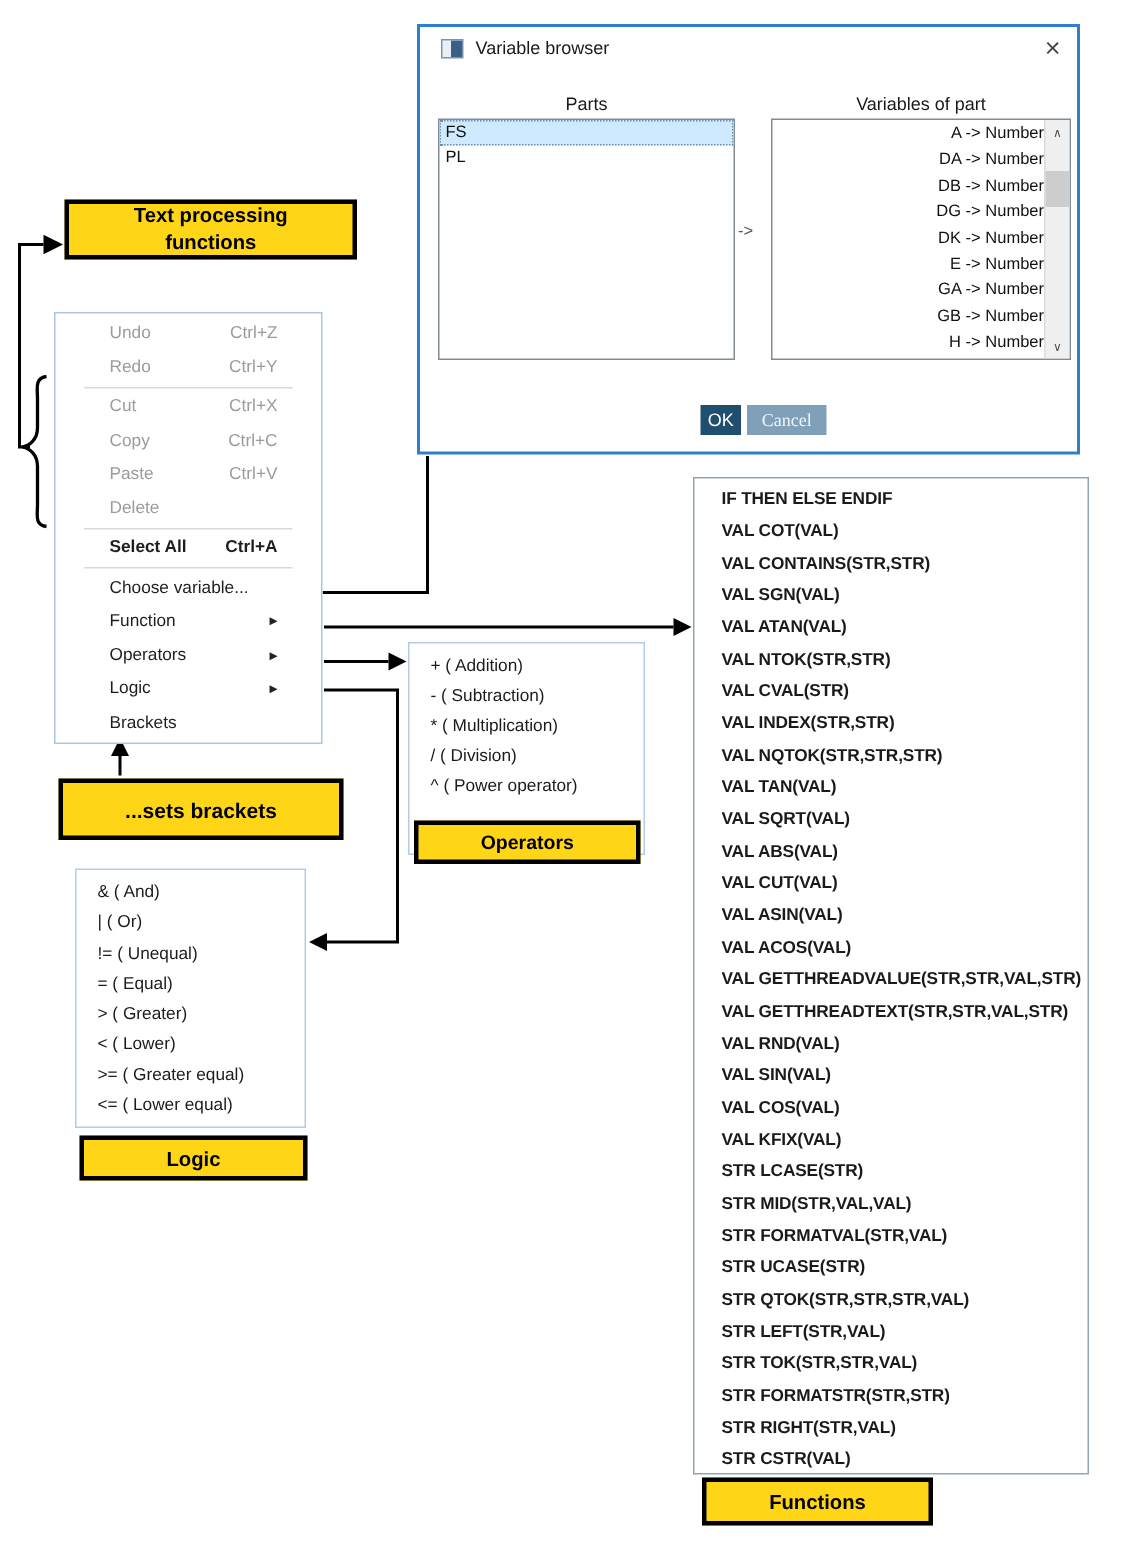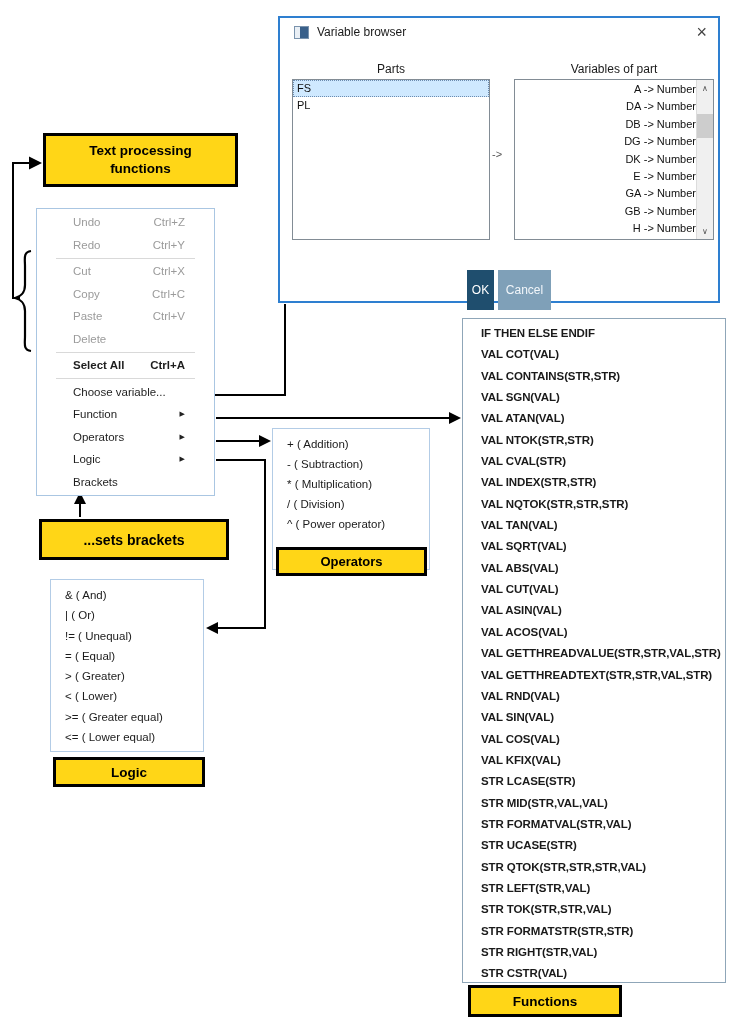--- a/index.html
+++ b/index.html
@@ -23,24 +23,24 @@
   .parts-list{left:12px; width:198px;}
   .vars-list{left:234px; width:200px; display:flex;text-align:right;}
   .lrow{height:17.4px; line-height:17.4px; font-size:11px; color:#111; padding-left:4px; white-space:nowrap;}
   .lrow.selected{background:var(--selbg); outline:1px dotted #6c8cb0; outline-offset:-1px;}
   .vars-col{flex:1; overflow:hidden; padding-top:1px;}
   .map-arrow{position:absolute; left:212px; top:130px; font-size:11px; color:#555;}
   .vscroll{width:17px; background:#f0f0f0; border-left:1px solid #dcdcdc; display:flex; flex-direction:column; font-size:8px; color:#505050;}
   .varrow{height:16px; display:flex; align-items:center; justify-content:center;}
   .vtrack{flex:1; position:relative;}
   .vthumb{position:absolute; left:0; top:18px; width:100%; height:24px; background:#cdcdcd;}
-  .btn{position:absolute; top:252px; height:40px; color:#fff; font-size:12px;
+  .btn{position:absolute; top:252px; height:20px; color:#fff; font-size:12px;
     display:flex; align-items:center; justify-content:center; cursor:default;}
   .btn-ok{left:187px; width:27px; background:var(--okbg);}
-  .btn-cancel{left:218px; width:53px; background:var(--cancelbg); color:#f2f6fa;}
+  .btn-cancel{left:218px; width:53px; background:var(--cancelbg); color:#f2f6fa;font-family:Liberation Serif, serif;}
 
   
   .menu{position:absolute; left:36px; top:208px; width:179px; background:#fff;
     border:1px solid #aac6e2; padding:2px 17px; z-index:2;}
   .mrow{height:22.5px; display:flex; align-items:center; justify-content:space-between;
     padding:0 12px 0 19px; font-size:11.5px; color:#1e1e1e; white-space:nowrap;}
   .mrow .shortcut{color:inherit;}
   .mrow.disabled{color:#9b9b9b;}
   .mrow.bold{font-weight:bold;gap:12px;}
   .msep{height:1px; background:#d9d9d9; margin:1.5px 2px;}
@@ -56,21 +56,21 @@
 
   
   .funcs{position:absolute; left:462px; top:318px; width:264px; height:665px;
     background:#fff; border:1px solid #8fa6b8; padding:4px 0 0 18px; z-index:2; overflow:hidden;}
   .frow{font-size:11.5px; font-weight:600; color:#1a1a1a; line-height:21.35px; white-space:nowrap; letter-spacing:-0.1px;}
 
   
   .callout{position:absolute; background:var(--yellow); border:3px solid #000;
     display:flex; align-items:center; justify-content:center; text-align:center;
     font-weight:bold; color:#000; z-index:2;}
-  .co-textproc{left:43px; top:133px; width:195px; height:54px; font-size:13.5px; line-height:1.35; padding:0 22px;}
+  .co-textproc{left:43px; top:133px; width:195px; height:40px; font-size:13.5px; line-height:1.35; padding:0 22px;}
   .co-brackets{left:39px; top:519px; width:190px; height:41px; font-size:14px;}
   .co-operators{left:276px; top:547px; width:151px; height:29px; font-size:13px;}
   .co-logic{left:53px; top:757px; width:152px; height:30px; font-size:13.5px;}
   .co-functions{left:468px; top:985px; width:154px; height:32px; font-size:13.5px;}
 </style>
 </head>
 <body>
 
 <div class="stage">
 

